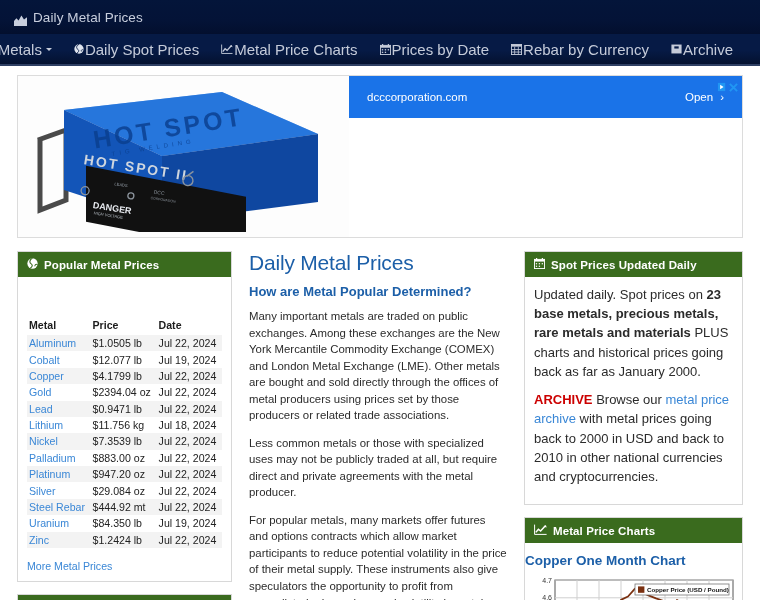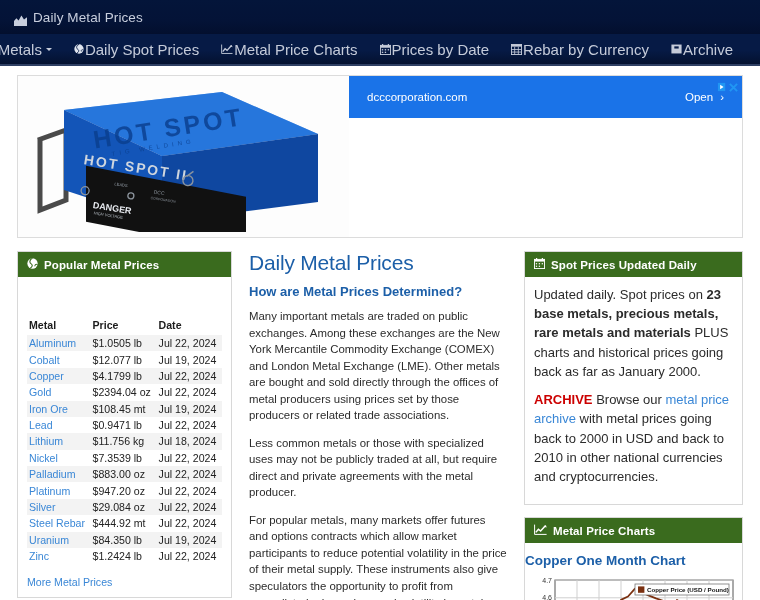--- a/index.html
+++ b/index.html
@@ -316,25 +316,20 @@
                 <td class="lnk"><a>Copper</a></td>
                 <td>$4.1799 lb</td>
                 <td>Jul 22, 2024</td>
               </tr>
             <tr>
                 <td class="lnk"><a>Gold</a></td>
                 <td>$2394.04 oz</td>
                 <td>Jul 22, 2024</td>
               </tr>
             <tr>
-                <td class="lnk"><a>Iron Ore</a></td>
-                <td>$108.45 mt</td>
-                <td>Jul 19, 2024</td>
-              </tr>
-            <tr>
                 <td class="lnk"><a>Lead</a></td>
                 <td>$0.9471 lb</td>
                 <td>Jul 22, 2024</td>
               </tr>
             <tr>
                 <td class="lnk"><a>Lithium</a></td>
                 <td>$11.756 kg</td>
                 <td>Jul 18, 2024</td>
               </tr>
             <tr>
@@ -391,21 +386,21 @@
         </span>
         <span>Metal Prices &amp; Charts</span>
       </div>
 
     </div>
 
   </div>
 
   <div class="col-mid">
     <h1 class="page-title">Daily Metal Prices</h1>
-    <h2 class="sub-title">How are Metal Prices Determined?</h2>
+    <h2 class="sub-title">How are Metal Popular Determined?</h2>
     <p class="para">Many important metals are traded on public exchanges. Among these exchanges are the New York Mercantile Commodity Exchange (COMEX) and London Metal Exchange (LME). Other metals are bought and sold directly through the offices of metal producers using prices set by those producers or related trade associations.</p>
     <p class="para">Less common metals or those with specialized uses may not be publicly traded at all, but require direct and private agreements with the metal producer.</p>
     <p class="para">For popular metals, many markets offer futures and options contracts which allow market participants to reduce potential volatility in the price of their metal supply. These instruments also give speculators the opportunity to profit from unpredicted price swings and volatility in metal markets.</p>
 
   </div>
 
   <div class="col-right">
 
     <div class="panel">
       <div class="panel-head">

